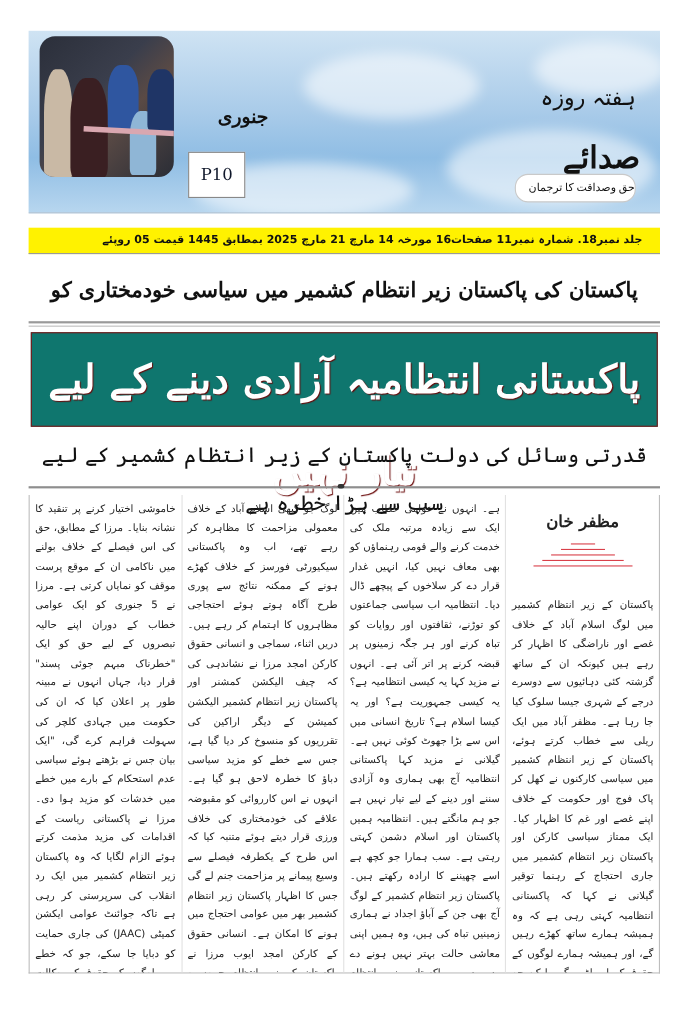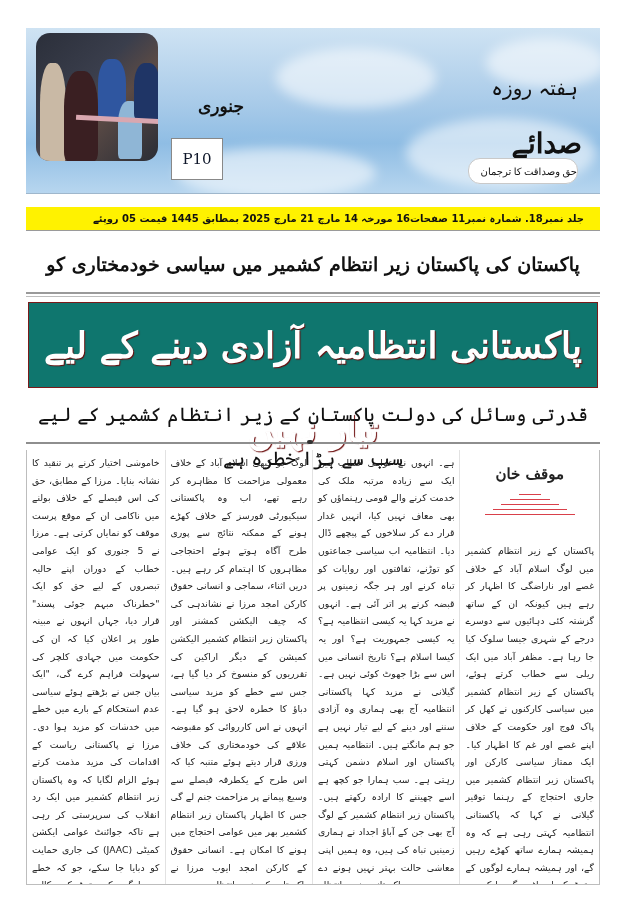--- a/index.html
+++ b/index.html
@@ -143,21 +143,21 @@
 <div class="banner">پاکستانی انتظامیہ آزادی دینے کے لیے تیار نہیں</div>
 
 <div class="subhead">قدرتی وسائل کی دولت  پاکستان کے زیر انتظام کشمیر کے لیے سب سے بڑا خطرہ ہے</div>
 <div class="rule2">
     <span class="dot"></span>
   </div>
 
 <div class="columns">
   <div class="col col-1">
     <div class="byline-box">
-      <div class="byline">موقف خان</div>
+      <div class="byline">مظفر خان</div>
       <div class="pyramid">
         <div style="width:22px"></div>
         <div style="width:40px"></div>
         <div style="width:58px"></div>
         <div style="width:74px"></div>
         <div style="width:90px"></div>
       </div>
     </div>
     <p class="para">پاکستان کے زیر انتظام کشمیر میں لوگ اسلام آباد کے خلاف غصے اور ناراضگی کا اظہار کر رہے ہیں کیونکہ ان کے ساتھ گزشتہ کئی دہائیوں سے دوسرے درجے کے شہری جیسا سلوک کیا جا رہا ہے۔ مظفر آباد میں ایک ریلی سے خطاب کرتے ہوئے، پاکستان کے زیر انتظام کشمیر میں سیاسی کارکنوں نے کھل کر پاک فوج اور حکومت کے خلاف اپنے غصے اور غم کا اظہار کیا۔ ایک ممتاز سیاسی کارکن اور پاکستان زیر انتظام کشمیر میں جاری احتجاج کے رہنما توقیر گیلانی نے کہا کہ پاکستانی انتظامیہ کہتی رہی ہے کہ وہ ہمیشہ ہمارے ساتھ کھڑے رہیں گے، اور ہمیشہ ہمارے لوگوں کے حقوق کے لیے لڑیں گے۔ لیکن جو کوئی بھی دوست ہے۔ پاکستانی اسٹیبلشمنٹ کو کسی دشمن کی ضرورت نہیں۔ آپ افغانوں سے پوچھ سکتے ہیں، فلسطینیوں سے بھی پوچھ سکتے ہیں ان کے ساتھ ہونے والے سلوک کے بارے میں بھی پوچھ سکتے ہیں۔ گیلانی نے کہا کہ پاکستان کے زیر انتظام کشمیر کے لیے سب سے بڑا خطرہ ہے یہ خطہ جو 1948 سے پاکستان کے زبردستی قبضے میں ہے۔ گیلانی نے یہ بھی بتایا کہ پاکستان کی انتظامیہ خیبر پختونخوا میں مظالم ڈھا رہی</p>
   </div>

